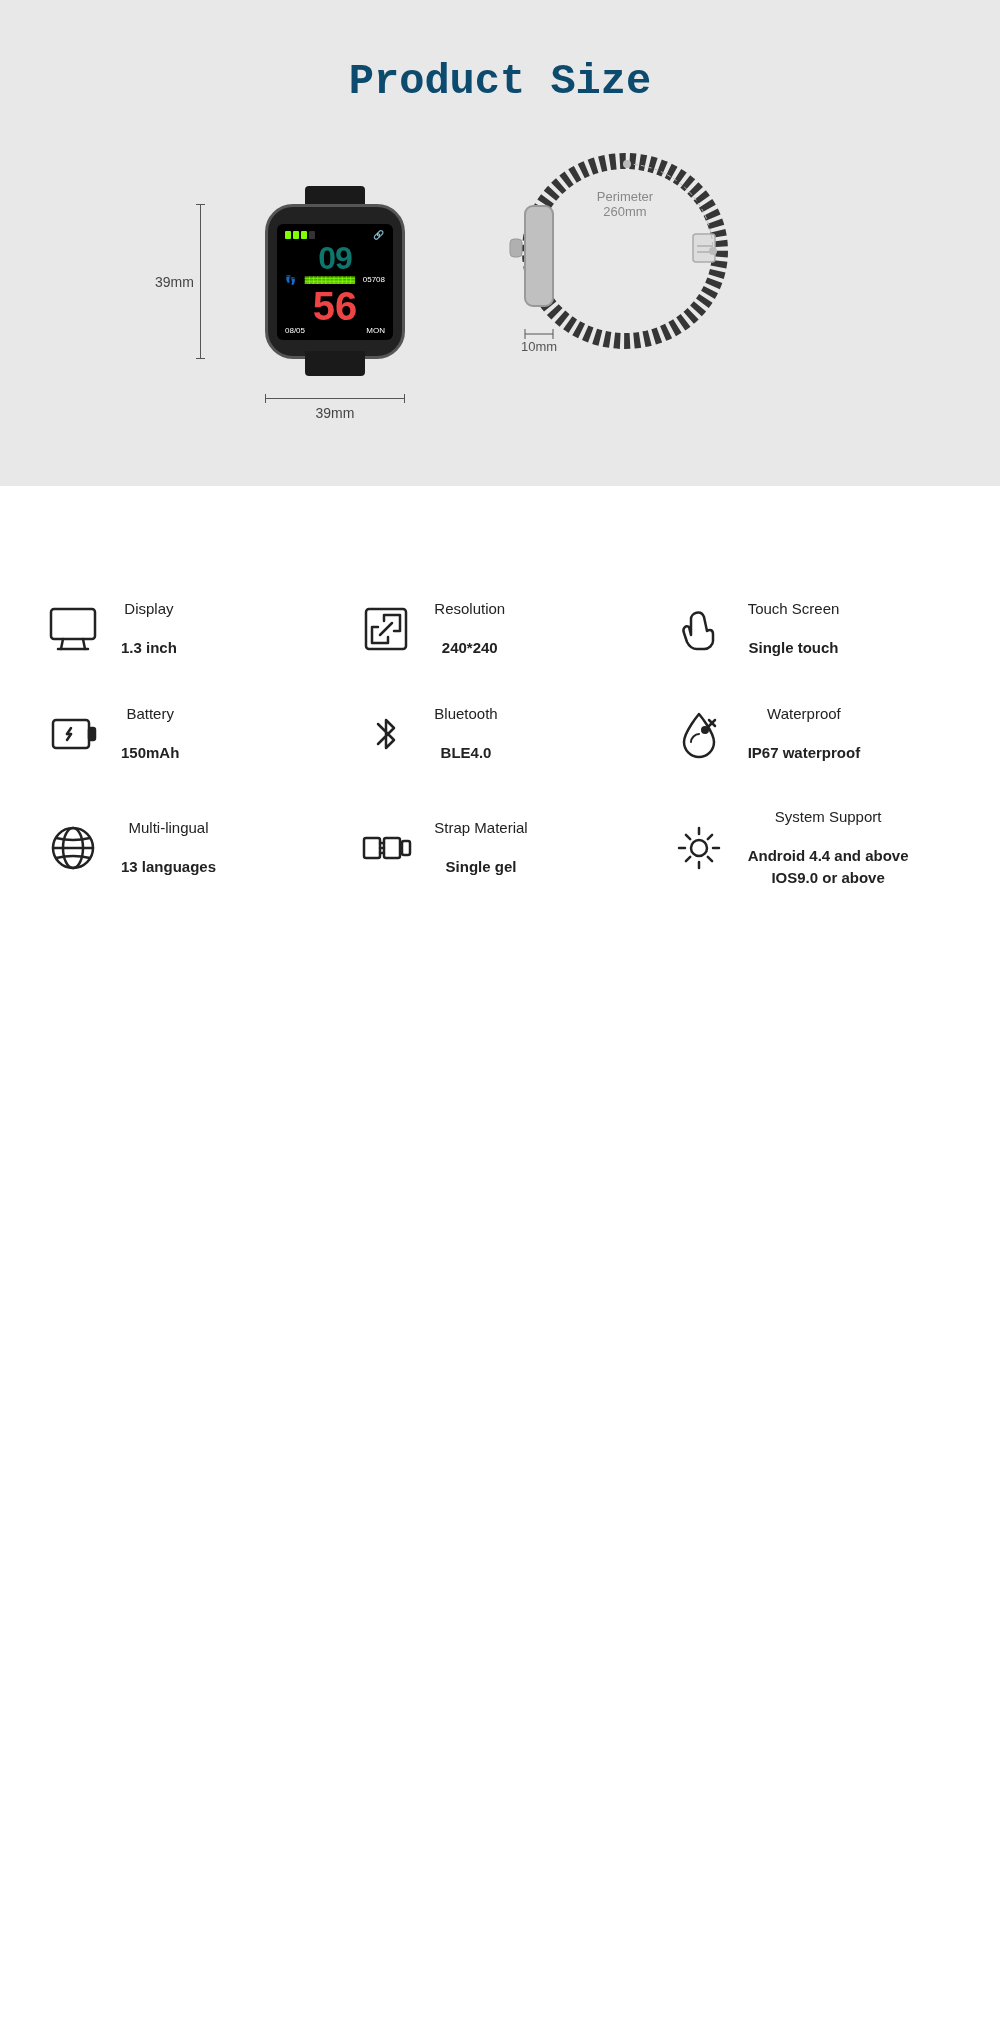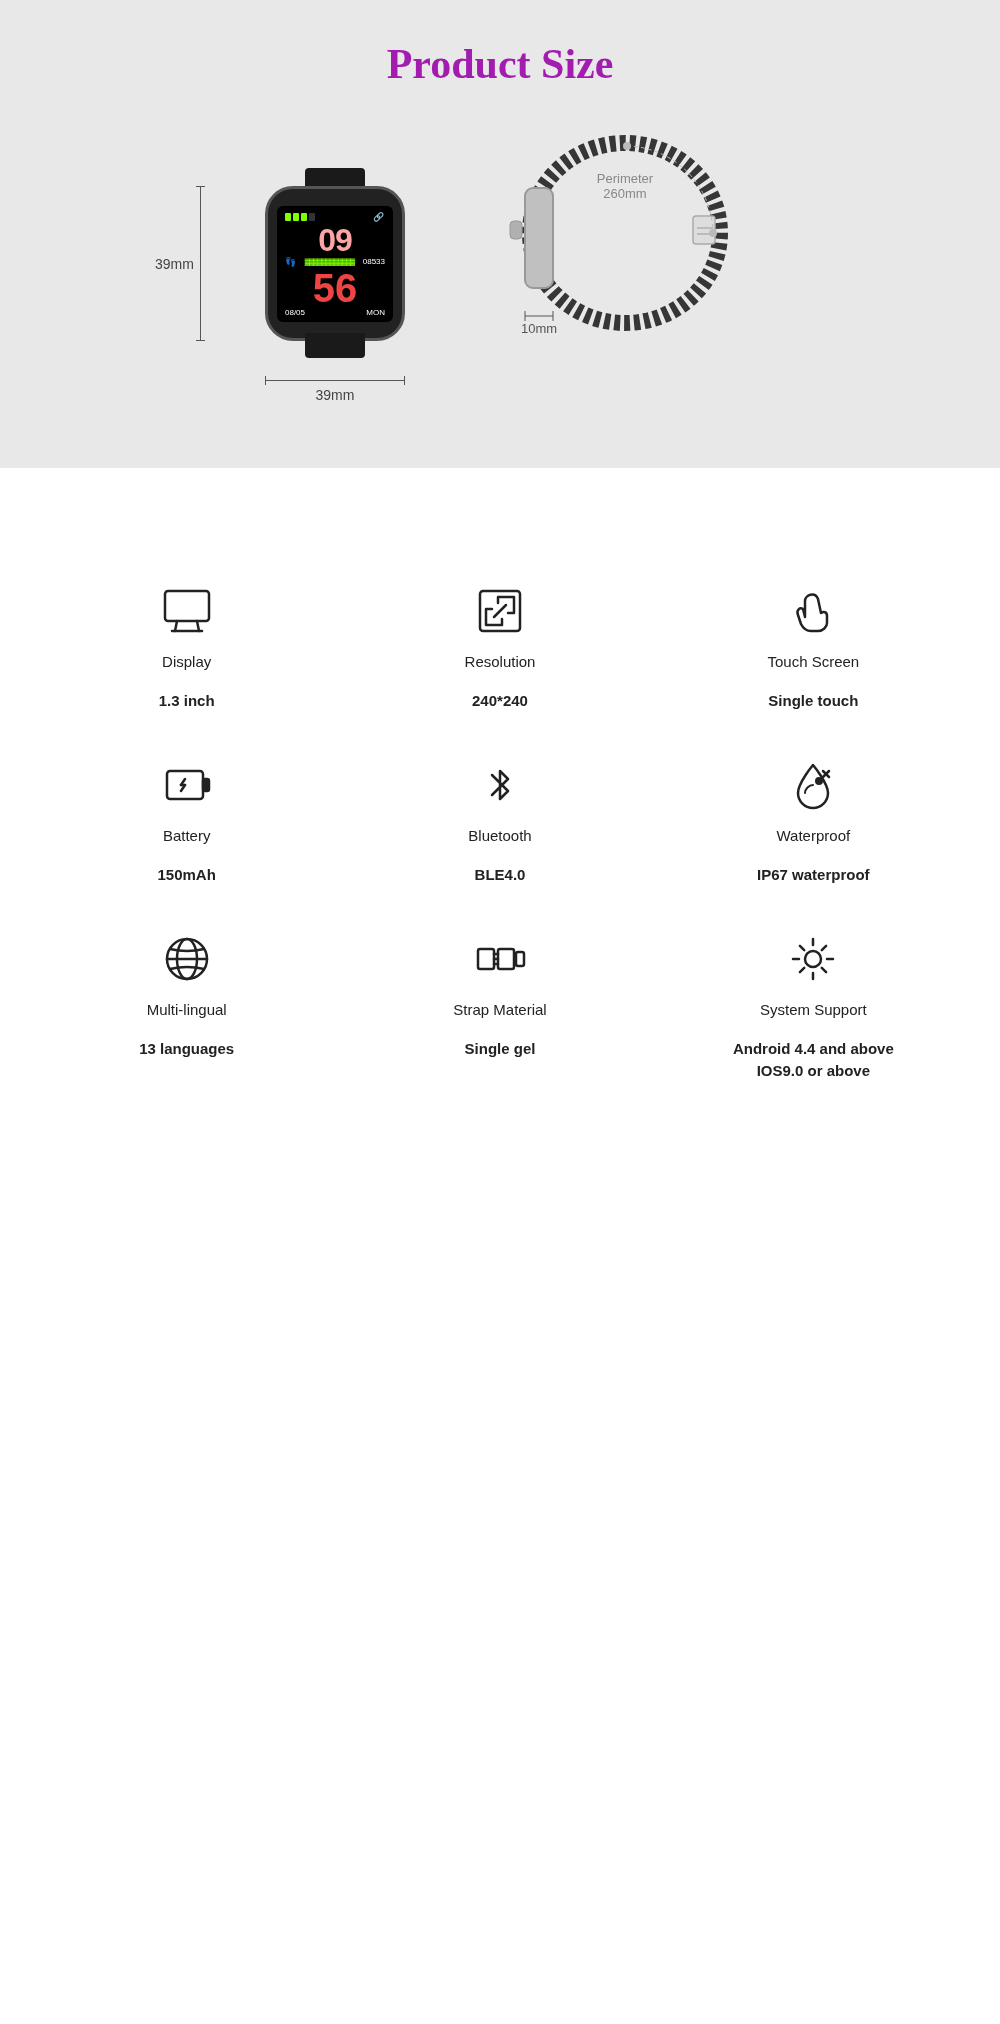--- a/index.html
+++ b/index.html
@@ -11,23 +11,24 @@
 
     
     .product-size-section {
       background: #e8e8e8;
       padding: 40px 20px 50px;
       text-align: center;
     }
     .section-title {
       font-size: 42px;
       font-weight: bold;
-      color: #a21caf;
+      color: #0c4a6e;
       margin-bottom: 40px;
-      font-family: Liberation Serif, serif;
+      font-family: Liberation Mono, monospace;
+      margin-top: 18px;
     }
     .watch-diagrams {
       display: flex;
       justify-content: center;
       align-items: flex-end;
       gap: 80px;
       position: relative;
       padding-bottom: 60px;
     }
 
@@ -98,21 +99,21 @@
       width: 6px;
       height: 8px;
       background: #7fff00;
       border-radius: 1px;
     }
     .conn-icon {
       color: #7fff00;
       font-size: 9px;
     }
     .time-hour {
-      color: #fca5a5;
+      color: #0f766e;
       font-size: 32px;
       font-weight: bold;
       line-height: 1;
       letter-spacing: -1px;
     }
     .middle-row {
       display: flex;
       align-items: center;
       width: 100%;
       padding: 0 4px;
@@ -262,23 +263,23 @@
       text-align: center;
     }
     .params-grid {
       display: grid;
       grid-template-columns: repeat(3, 1fr);
       gap: 40px 20px;
       margin-top: 50px;
     }
     .param-item {
       display: flex;
-      flex-direction: column;
-      align-items: center;
-      gap: 8px;
+      flex-direction: row;
+      align-items: center;
+      gap: 16px;
     }
     .param-icon {
       width: 65px;
       height: 65px;
       display: flex;
       align-items: center;
       justify-content: center;
     }
     .param-icon svg {
       width: 60px;
@@ -314,21 +315,21 @@
                     <div class="battery-bar"></div>
                     <div class="battery-bar"></div>
                     <div class="battery-bar" style="background:#333;"></div>
                   </div>
                   <div class="conn-icon">🔗</div>
                 </div>
                 <div class="time-hour">09</div>
                 <div class="middle-row">
                   <span class="steps-icon">👣</span>
                   <span class="steps-bar">▓▓▓▓▓▓▓▓▓▓▓▓</span>
-                  <span class="steps-num">08533</span>
+                  <span class="steps-num">05708</span>
                 </div>
                 <div class="time-min">56</div>
                 <div class="date-row">
                   <span>08/05</span>
                   <span>MON</span>
                 </div>
               </div>
             </div>
           </div>
           <div class="watch-strap-bottom"></div>

